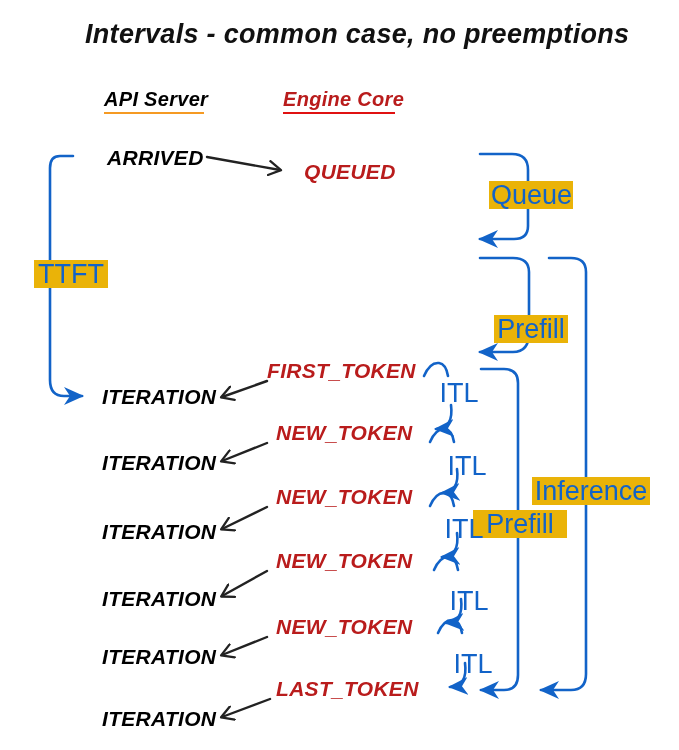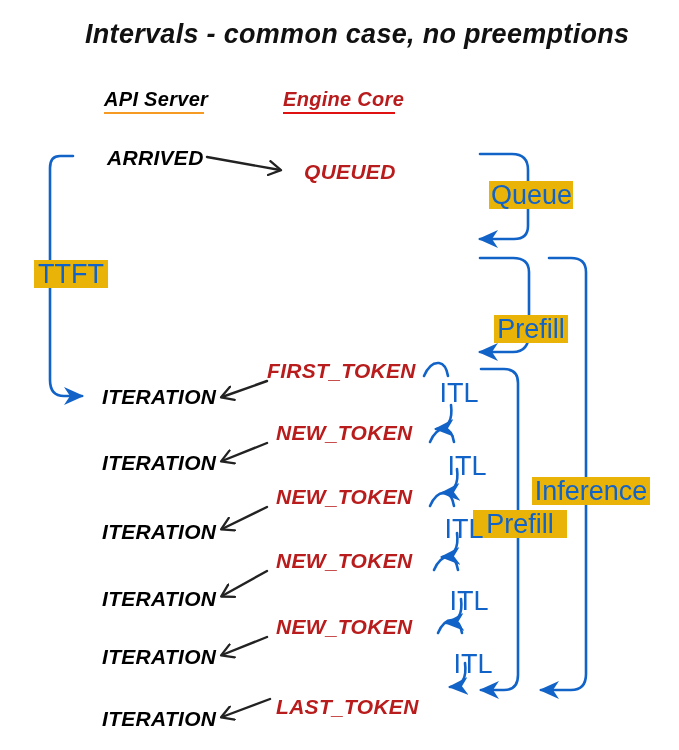--- a/index.html
+++ b/index.html
@@ -74,21 +74,21 @@
   <div class="lbl hand orange" style="left:102px;top:588px;">ITERATION</div>
   <div class="lbl hand orange" style="left:102px;top:646px;">ITERATION</div>
   <div class="lbl hand orange" style="left:102px;top:708px;">ITERATION</div>
 
   <div class="lbl hand red" style="left:304px;top:161px;">QUEUED</div>
   <div class="lbl hand red" style="left:267px;top:360px;">FIRST_TOKEN</div>
   <div class="lbl hand red" style="left:276px;top:422px;">NEW_TOKEN</div>
   <div class="lbl hand red" style="left:276px;top:486px;">NEW_TOKEN</div>
   <div class="lbl hand red" style="left:276px;top:550px;">NEW_TOKEN</div>
   <div class="lbl hand red" style="left:276px;top:616px;">NEW_TOKEN</div>
-  <div class="lbl hand red" style="left:276px;top:696px;">LAST_TOKEN</div>
+  <div class="lbl hand red" style="left:276px;top:678px;">LAST_TOKEN</div>
 
   <div class="lbl blue-label" style="left:14px;top:260px;width:70px;margin-left:20px;">TTFT</div>
   <div class="lbl blue-label" style="left:489px;top:181px;width:80px;">Queue</div>
   <div class="lbl blue-label" style="left:494px;top:286px;width:70px;margin-top:29px;">Prefill</div>
   <div class="lbl blue-label" style="left:532px;top:458px;width:114px;margin-top:19px;">Inference</div>
   <div class="lbl blue-label" style="left:473px;top:510px;width:90px;">Prefill</div>
   <div class="lbl blue-label itl" style="left:423px;top:379px;width:44px;">ITL</div>
   <div class="lbl blue-label itl" style="left:431px;top:452px;width:44px;">ITL</div>
   <div class="lbl blue-label itl" style="left:428px;top:515px;width:44px;">ITL</div>
   <div class="lbl blue-label itl" style="left:433px;top:587px;width:44px;">ITL</div>

